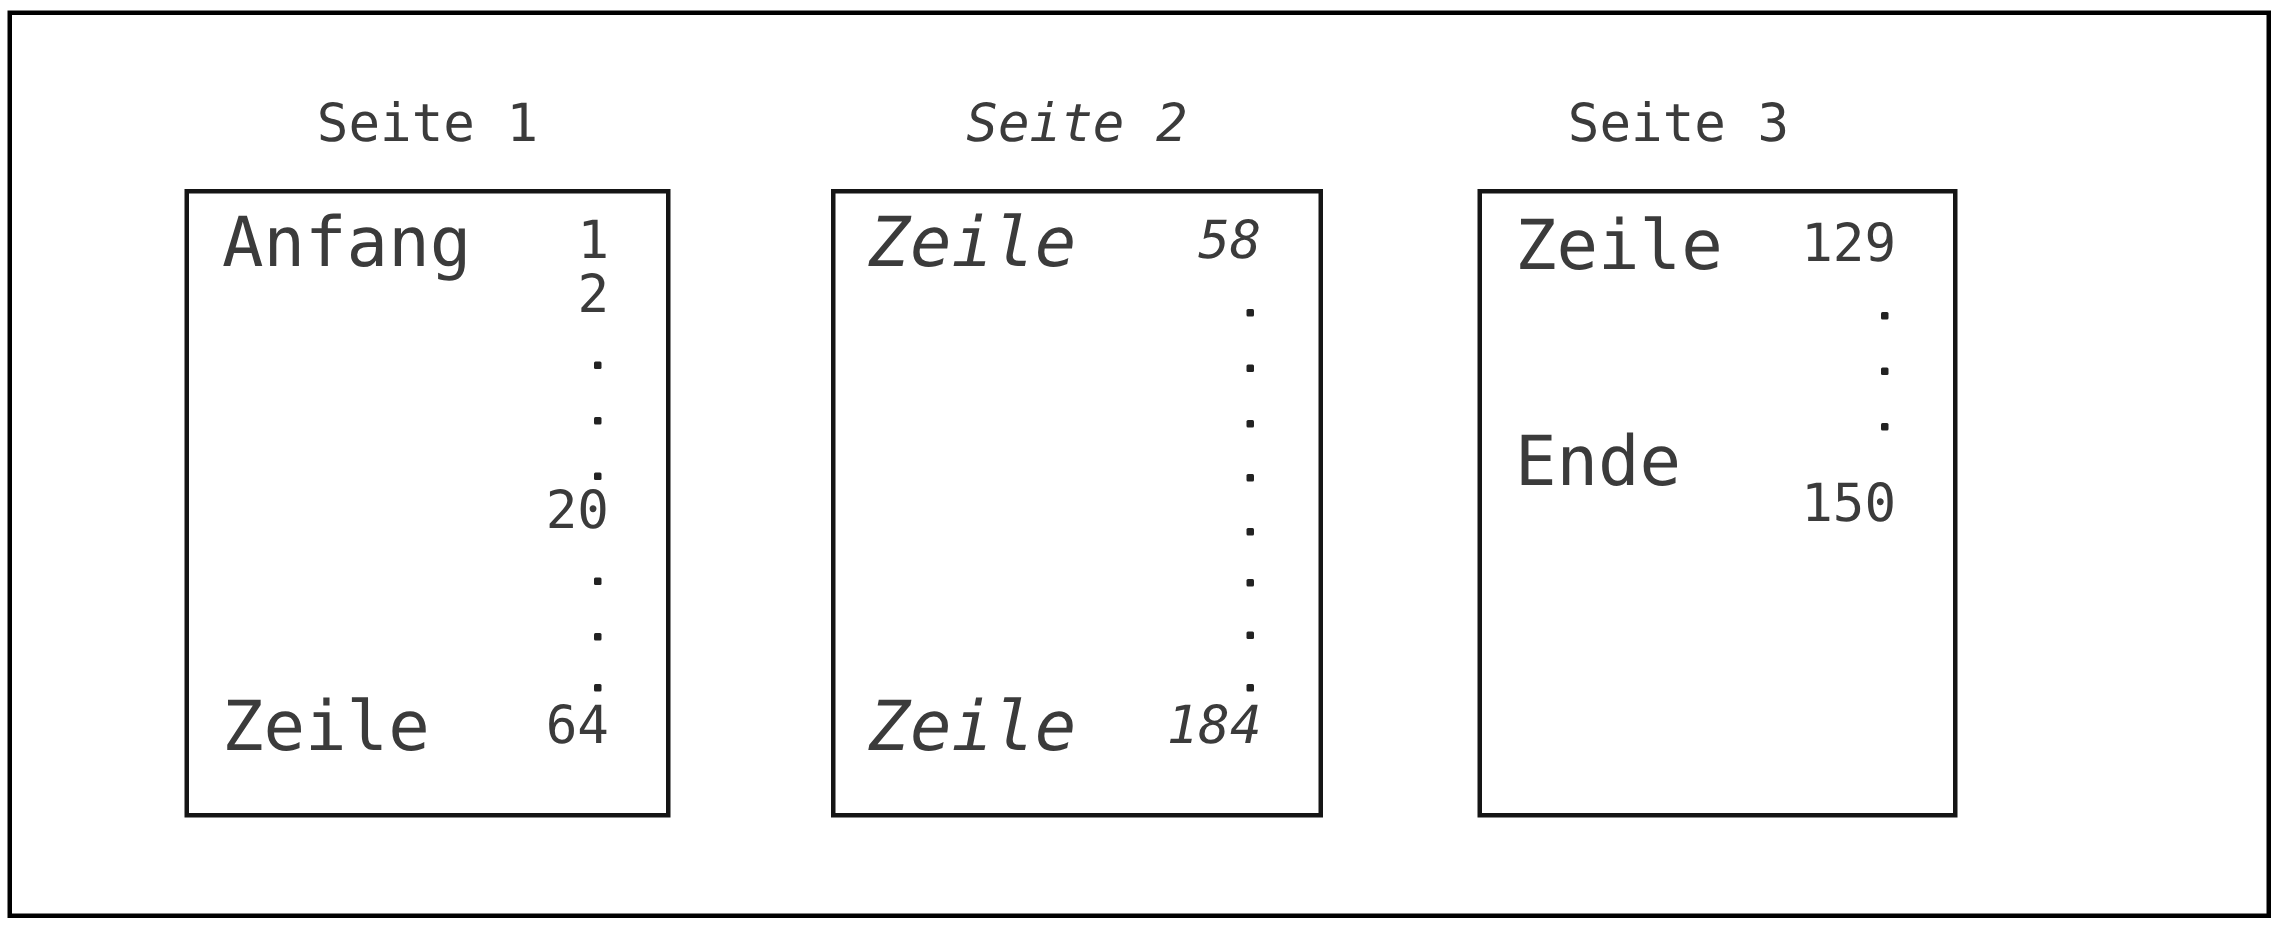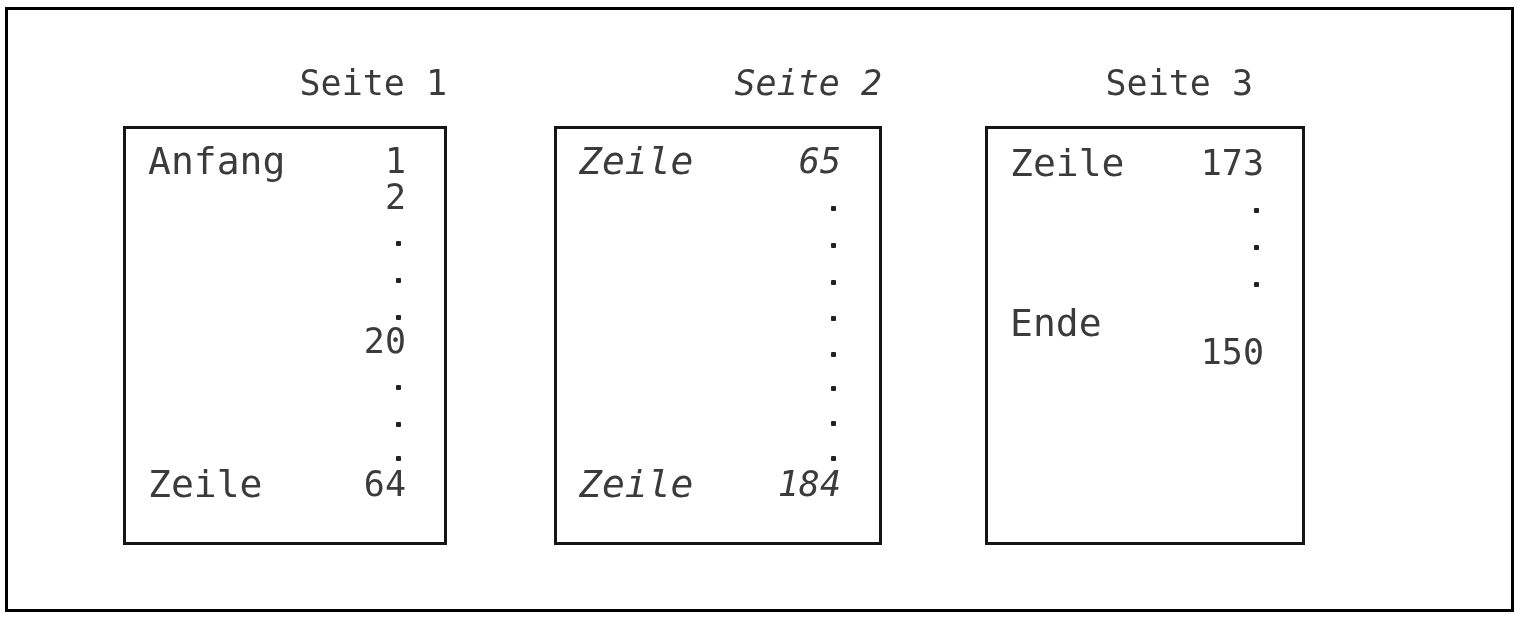--- a/index.html
+++ b/index.html
@@ -31,21 +31,21 @@
   .page-group {
     position: absolute;
     top: 0;
     height: 100%;
   }
   .page-title {
     position: absolute;
     top: 62px;
     left: 0;
     width: 100%;
-    text-align: right;
+    text-align: center;
     font-size: 35px;
     line-height: 42px;
     color: #3b3b3b;
     letter-spacing: 0px;
     white-space: nowrap;
   }
   .page-box {
     position: absolute;
     top: 126px;
     left: 0;
@@ -65,21 +65,21 @@
     position: absolute;
     left: 0;
     width: 100%;
     height: 36px;
     box-sizing: border-box;
   }
   .row .label {
     position: absolute;
     left: 22px;
     top: 0;
-    font-size: 38px;
+    font-size: 46px;
     line-height: 36px;
     color: #3b3b3b;
     white-space: nowrap;
   }
   .row .value {
     position: absolute;
     right: 38px;
     top: 0;
     font-size: 35px;
     line-height: 36px;
@@ -143,21 +143,21 @@
               </div>
             </div>
           </div>
         </div>
         <div class="page-group" style="left: 546px; width: 328px; top: -10px; height: 620px; font-style: italic;">
           <div class="page-title">Seite 2</div>
           <div class="page-box" style="width: 328px; border-color: rgb(21, 21, 21);">
             <div class="rows">
               <div class="row" style="top: 14px;">
                 <span class="label" style="color: rgb(59, 59, 59);">Zeile</span>
-                <span class="value" style="color: rgb(59, 59, 59);">65</span>
+                <span class="value" style="color: rgb(59, 59, 59);">58</span>
               </div>
               <div class="row" style="top: 62px;">
                 <span class="dot" style="background: rgb(34, 34, 34);"></span>
               </div>
               <div class="row" style="top: 99px;">
                 <span class="dot" style="background: rgb(34, 34, 34);"></span>
               </div>
               <div class="row" style="top: 136px;">
                 <span class="dot" style="background: rgb(34, 34, 34);"></span>
               </div>
@@ -182,32 +182,32 @@
               </div>
             </div>
           </div>
         </div>
         <div class="page-group" style="left: 977px; width: 268px; top: -10px; height: 620px;">
           <div class="page-title">Seite 3</div>
           <div class="page-box" style="width: 320px; border-color: rgb(21, 21, 21);">
             <div class="rows">
               <div class="row" style="top: 16px;">
                 <span class="label" style="color: rgb(59, 59, 59);">Zeile</span>
-                <span class="value" style="color: rgb(59, 59, 59);">173</span>
+                <span class="value" style="color: rgb(59, 59, 59);">129</span>
               </div>
               <div class="row" style="top: 64px;">
                 <span class="dot" style="background: rgb(34, 34, 34);"></span>
               </div>
               <div class="row" style="top: 101px;">
                 <span class="dot" style="background: rgb(34, 34, 34);"></span>
               </div>
               <div class="row" style="top: 138px;">
                 <span class="dot" style="background: rgb(34, 34, 34);"></span>
               </div>
-              <div class="row" style="top: 176px;">
+              <div class="row" style="top: 160px;">
                 <span class="label" style="color: rgb(59, 59, 59);">Ende</span>
                 <span class="value" style="color: rgb(59, 59, 59); margin-top: 29px;">150</span>
               </div>
             </div>
           </div>
         </div>
       </div>
   </div>
 </div>
 

